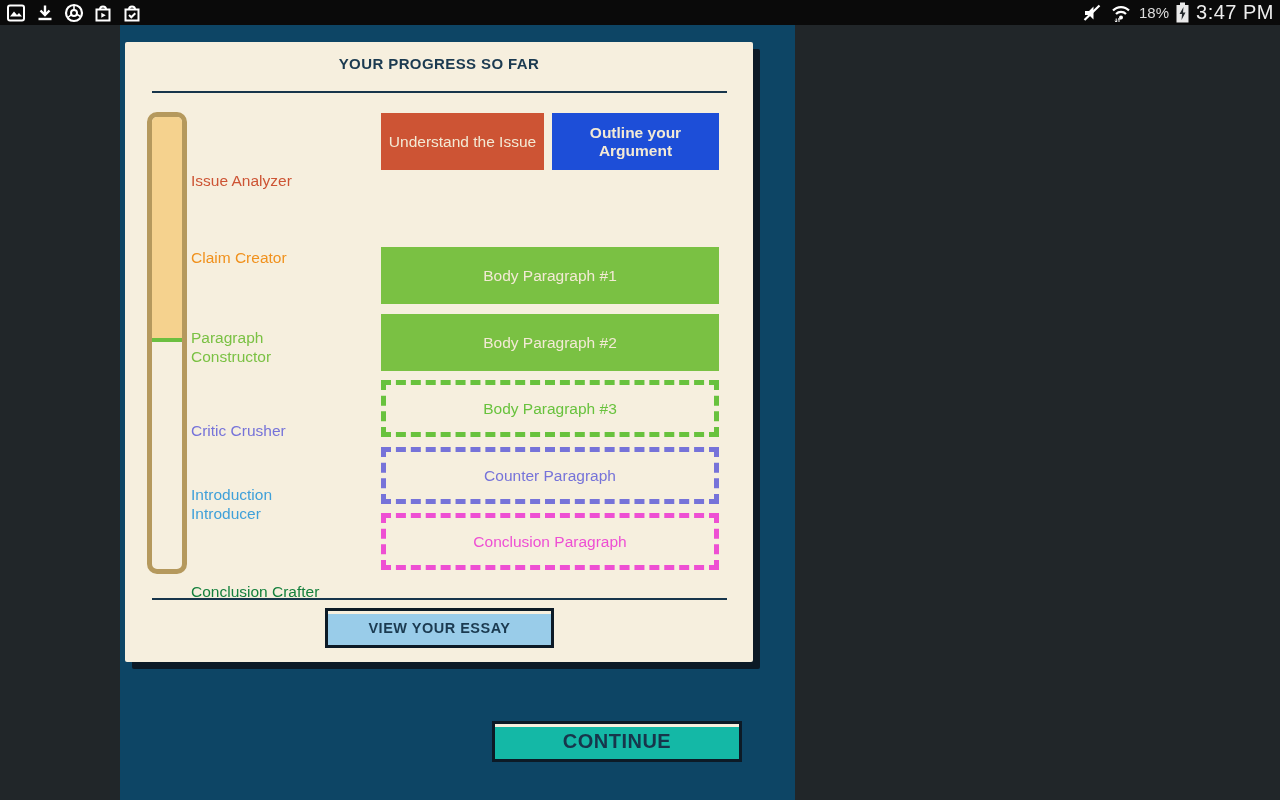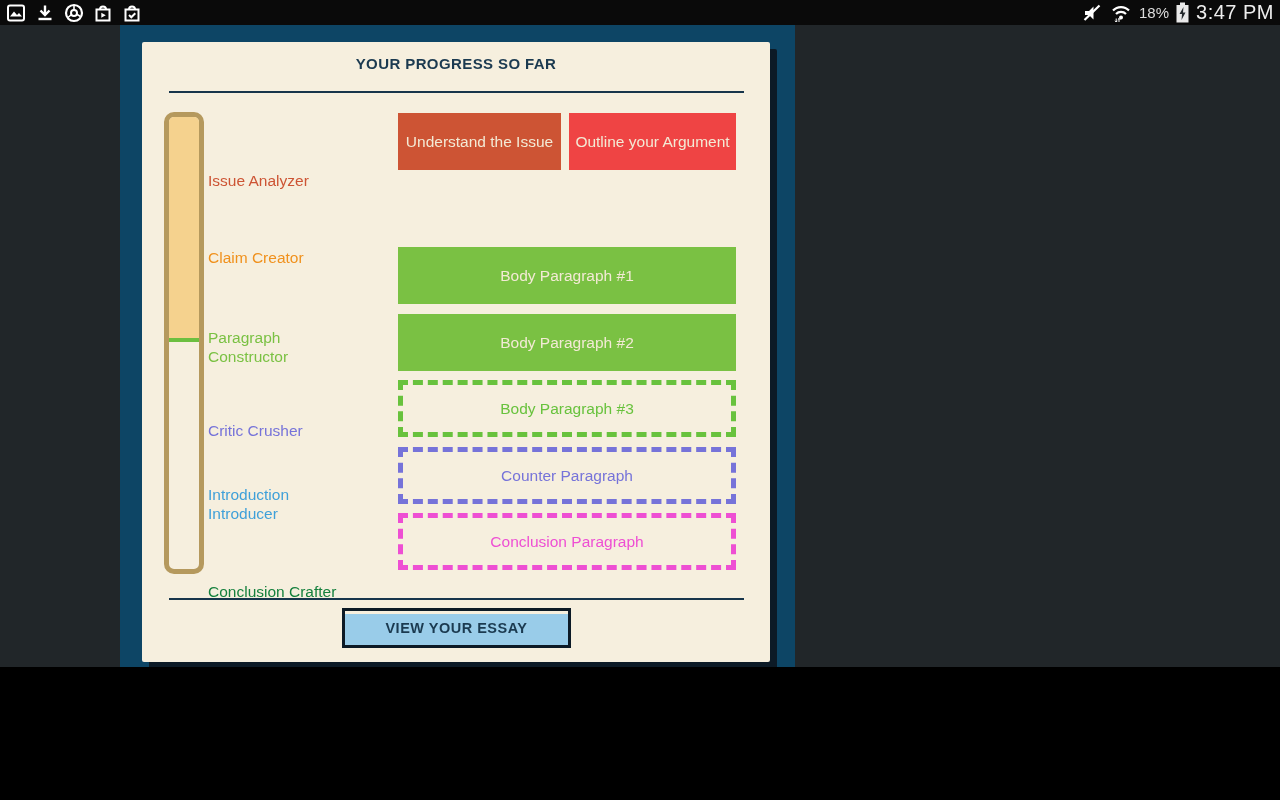--- a/index.html
+++ b/index.html
@@ -1,34 +1,34 @@
 <!DOCTYPE html>
 <html><head>
 <meta charset="utf-8">
 <style>
   * { margin:0; padding:0; box-sizing:border-box; }
   html,body { background:#000; }
   body { font-family:"Liberation Sans","DejaVu Sans",sans-serif; }
-  .screen { position:relative; width:1280px; height:667px; overflow:hidden; background:#212629; }
+  .screen { position:relative; width:1280px; height:800px; overflow:hidden; background:#212629; }
 
   
   .status-bar { position:absolute; left:0; top:0; width:1280px; height:25px; background:#0a0a0a;
                 display:flex; align-items:center; padding:0 6px; z-index:10; }
   .sb-left { display:flex; align-items:center; gap:9px; }
   .sb-left svg, .sb-right svg { display:block; }
   .sb-spacer { flex:1; }
   .sb-right { display:flex; align-items:center; gap:7px; }
   .sb-pct { color:#dcdcdc; font-size:15px; }
   .sb-time { color:#eeeeee; font-size:20px; letter-spacing:0.5px; }
 
   
   .panel { position:absolute; left:120px; top:25px; width:675px; height:775px; background:#0d4565; }
 
   
-  .card { position:absolute; left:22px; top:17px; width:628px; height:620px; background:#f6efde;
+  .card { position:absolute; left:5px; top:17px; width:628px; height:620px; background:#f6efde;
           box-shadow:7px 7px 0 0 #0c1a26; border-radius:2px; }
   .card-title { position:absolute; top:13px; left:0; width:100%; text-align:center;
                 color:#1b3a50; font-size:15px; font-weight:bold; letter-spacing:0.4px; }
   .rule { position:absolute; left:27px; width:575px; border:none; border-top:2px solid #17354b; }
   .rule.top { top:49px; }
   .rule.bottom { top:556px; }
 
   
   .meter { position:absolute; left:22px; top:70px; width:40px; height:462px;
            border:5px solid #b5995d; border-radius:10px; background:transparent; }
@@ -44,21 +44,21 @@
   .ms3 { top:363px; color:#7673d9;margin-top:16px; }
   .ms4 { top:443px; color:#3fa0d9; }
   .ms5 { top:516px; color:#15803d;margin-top:24px; }
 
   
   .blk { position:absolute; display:flex; align-items:center; justify-content:center;
          font-size:15.5px; text-align:center; }
   .solid { color:#f3ead5; }
   .dashed { border:5px dashed; background:transparent; }
   .c-red     { background:#cd5434; }
-  .c-orange  { background:#ef4444; }
+  .c-orange  { background:#1d4ed8;font-weight:bold; }
   .c-green   { background:#7ac143; }
   .d-blue    { border-color:#3fa0d9; color:#3fa0d9; }
   .d-green   { border-color:#68c23d; color:#68c23d; }
   .d-purple  { border-color:#7673d9; color:#7673d9; }
   .d-magenta { border-color:#ee4fd3; color:#ee4fd3; }
   .b0 { left:256px; top:71px;  width:163px; height:57px; }
   .b1 { left:427px; top:71px;  width:167px; height:57px; }
   .b2 { left:256px; top:138px; width:338px; height:57px; }
   .b3 { left:256px; top:205px; width:338px; height:57px; }
   .b4 { left:256px; top:272px; width:338px; height:57px; }

